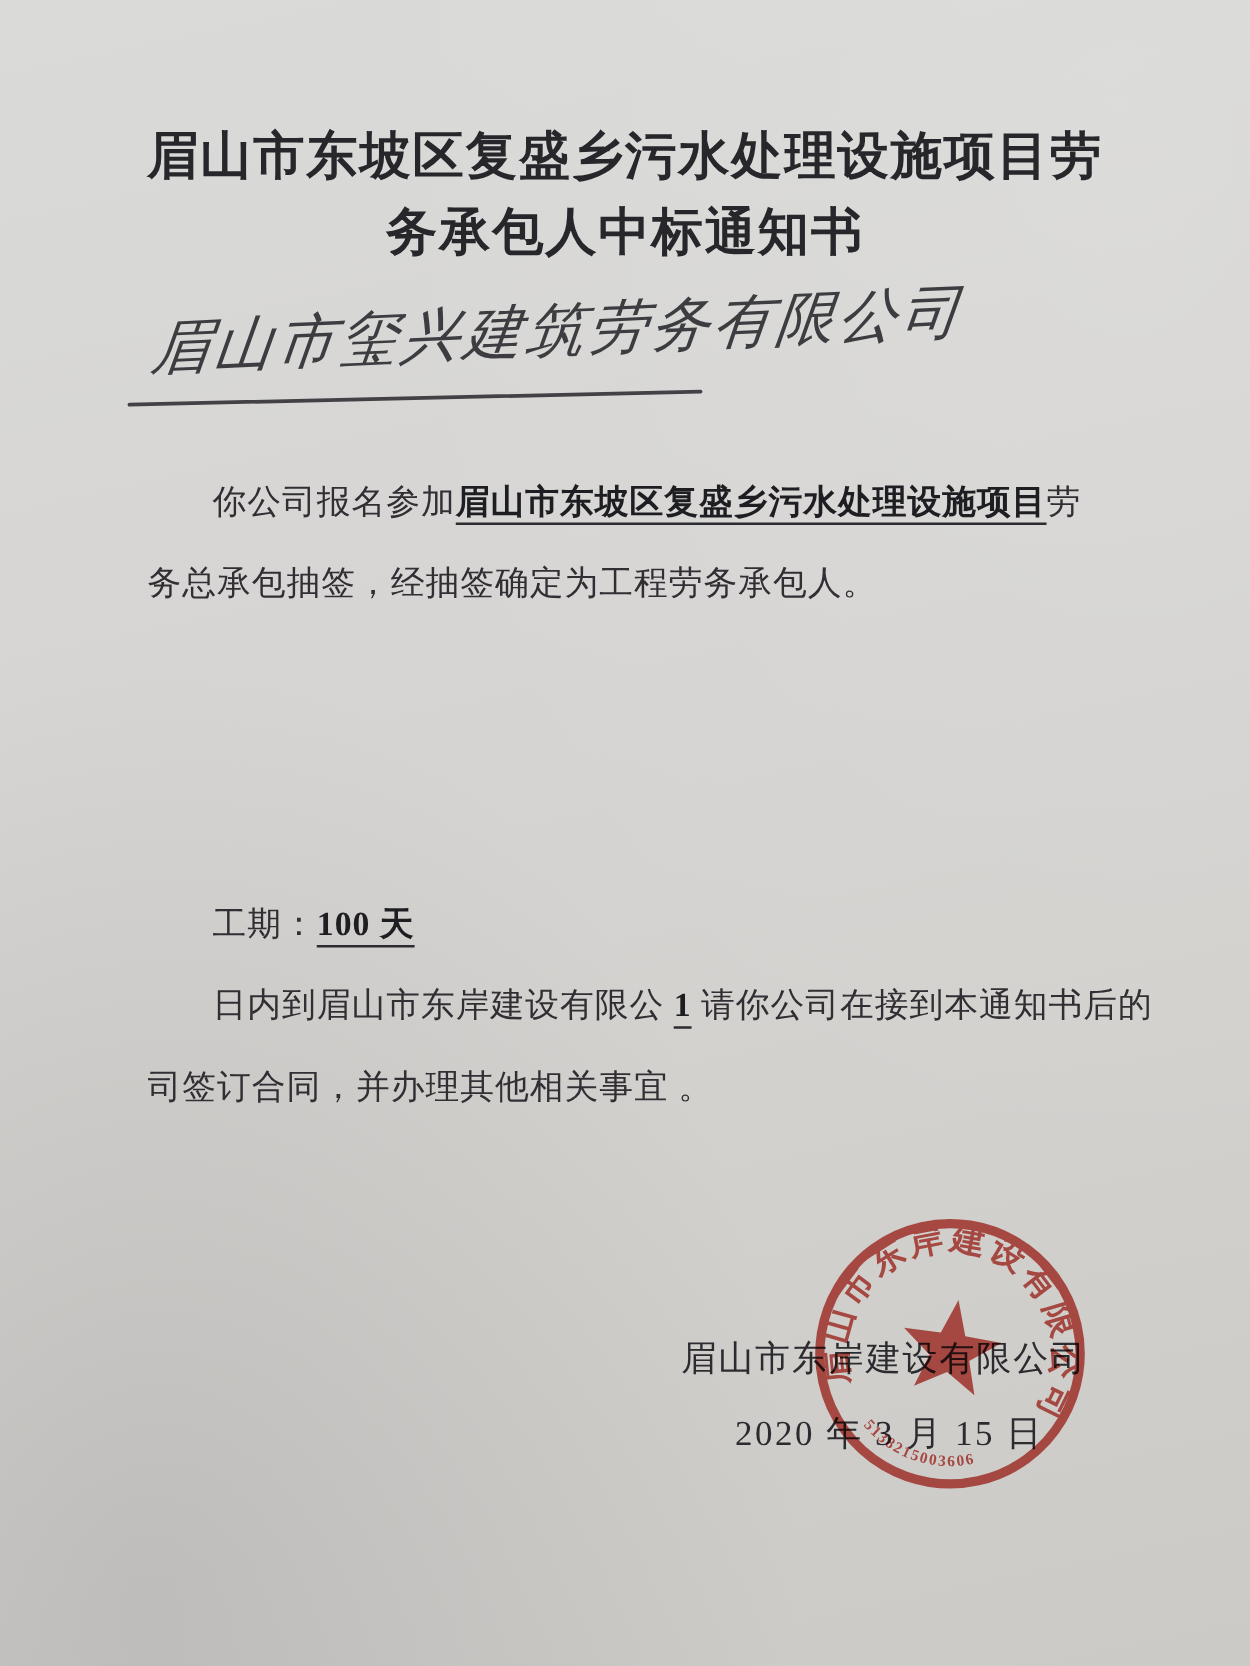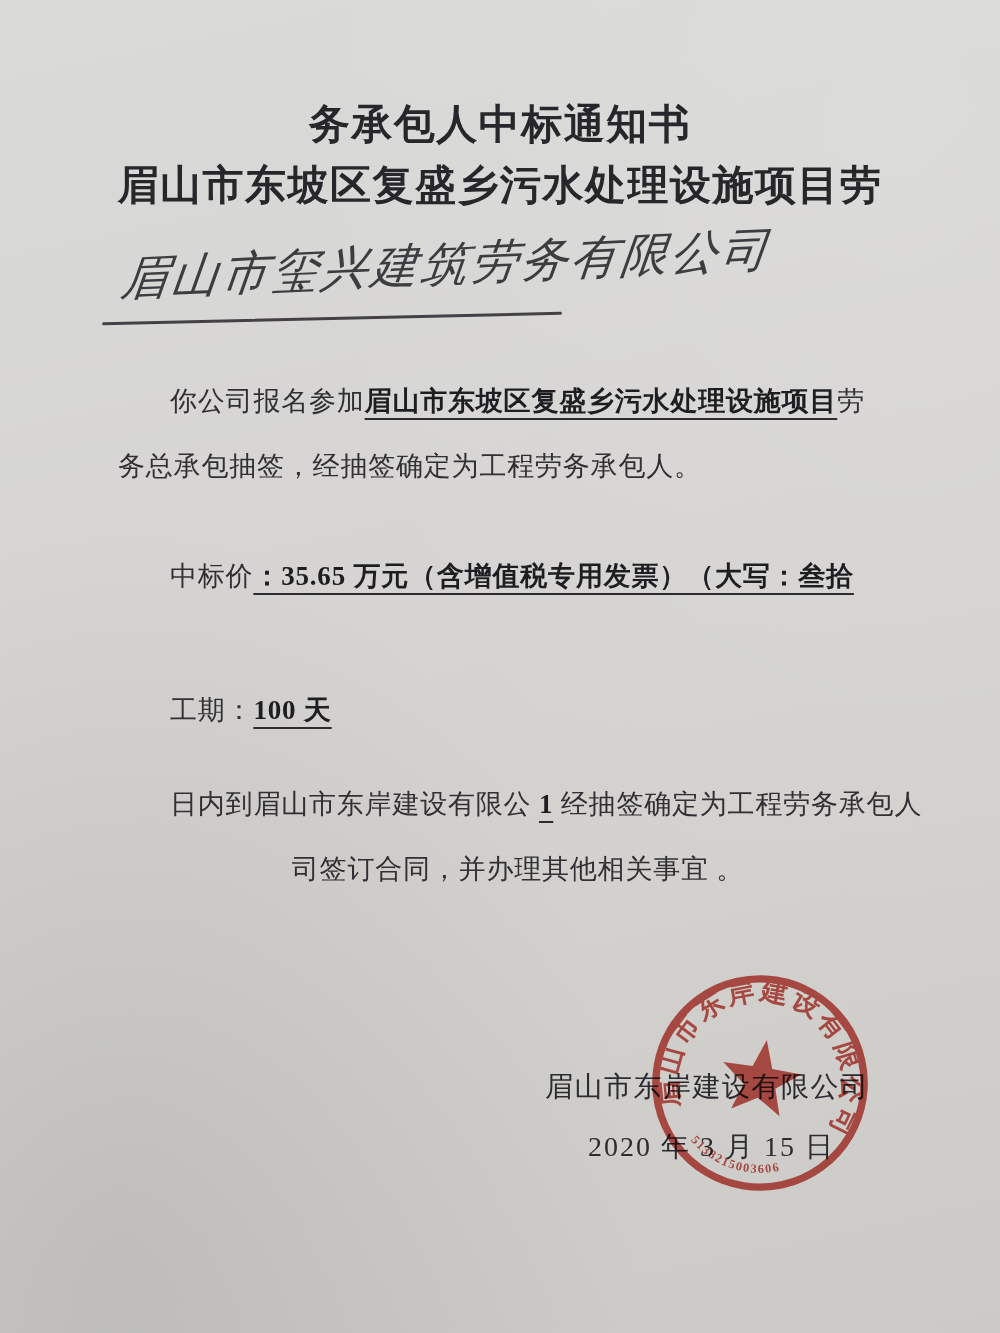--- a/index.html
+++ b/index.html
@@ -57,44 +57,41 @@
     mix-blend-mode:multiply;opacity:0.9;
   }
   .seal text{font-family:"Liberation Serif", serif;font-weight:700;}
 </style>
 </head>
 <body>
 
 <div class="paper">
 
   <div class="title">
+    <div>眉山市东坡区复盛乡污水处理设施项目劳</div>
     <div>务承包人中标通知书</div>
-    <div>眉山市东坡区复盛乡污水处理设施项目劳</div>
   </div>
 
   <div class="handwrite">眉山市玺兴建筑劳务有限公司</div>
   <div class="handwrite-stroke"></div>
 
   <div class="bodyline indent" style="top:383px;">
     <span>你公司报名参加</span><span class="b u">眉山市东坡区复盛乡污水处理设施项目</span><span>劳</span>
   </div>
   <div class="bodyline" style="top:448px;">务总承包抽签，经抽签确定为工程劳务承包人。</div>
 
-  <div class="bodyline indent" style="top:558px;">
-    <span>中标价</span><span class="b u">：35.65 万元（含增值税专用发票）（大写：叁拾</span>
-  </div>
 
-  <div class="bodyline indent" style="top:692px;">
+  <div class="bodyline indent" style="top:721px;">
     <span>工期：</span><span class="b u">100 天</span>
   </div>
 
   <div class="bodyline indent" style="top:786px;">
-    <span>日内到眉山市东岸建设有限公 </span><span class="b u">1</span><span> 经抽签确定为工程劳务承包人</span>
+    <span>日内到眉山市东岸建设有限公 </span><span class="b u">1</span><span> 请你公司在接到本通知书后的</span>
   </div>
-  <div class="bodyline" style="top:851px;text-align:center;">司签订合同，并办理其他相关事宜 。</div>
+  <div class="bodyline" style="top:851px;">司签订合同，并办理其他相关事宜 。</div>
 
 
   <div class="sig-company">眉山市东岸建设有限公司</div>
   <div class="sig-date">2020 年 3 月 15 日</div>
 
   <svg class="seal" viewBox="-120 -120 240 240">
     <circle r="105" fill="none" stroke-width="7.5" stroke="#c7473f"></circle>
     <polygon points="0,-44 10,-15.8 39.9,-15 16.2,3.3 24.7,30 0,15 -24.7,30 -16.2,3.3 -39.9,-15 -10,-15.8" fill="#c7473f"></polygon>
     <path id="sealTextArc" d="M -76 36 A 84 84 0 1 1 76 36" fill="none"></path>
     <text font-size="27.5" letter-spacing="3.5">

